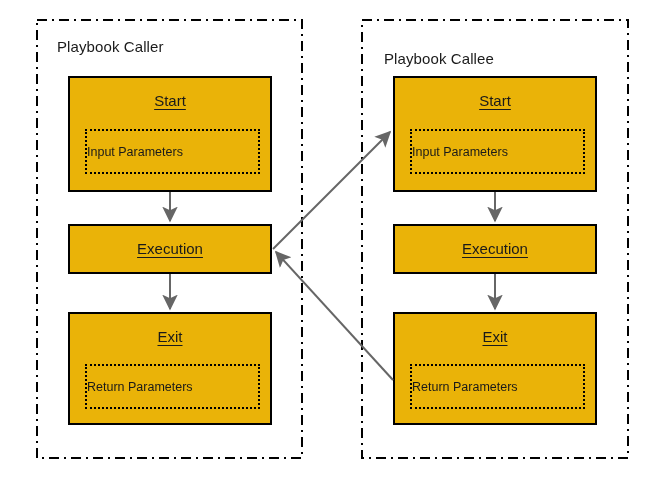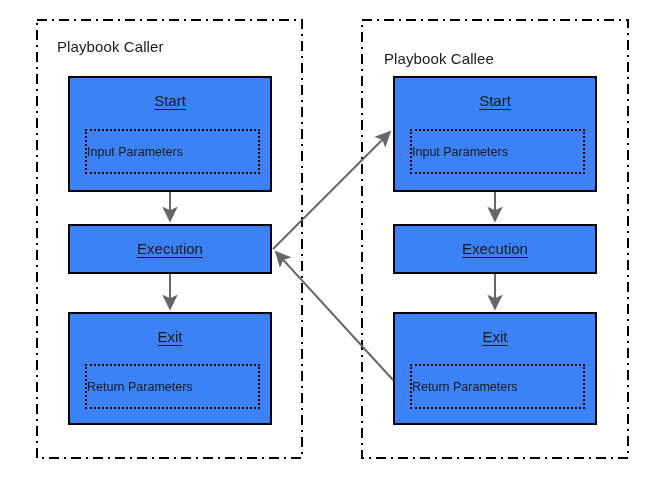--- a/index.html
+++ b/index.html
@@ -34,21 +34,21 @@
     position: absolute;
     font-size: 15px;
     color: #1a1a1a;
     white-space: nowrap;
     letter-spacing: 0.1px;
   }
   .node {
     position: absolute;
     box-sizing: border-box;
     border: 2px solid #000000;
-    background: #3b82f6;
+    background: #eab308;
   }
   .node-title {
     position: absolute;
     left: 0;
     width: 100%;
     text-align: center;
     font-size: 15px;
     color: #1a1a1a;
     text-decoration: underline;
     text-underline-offset: 3px;

